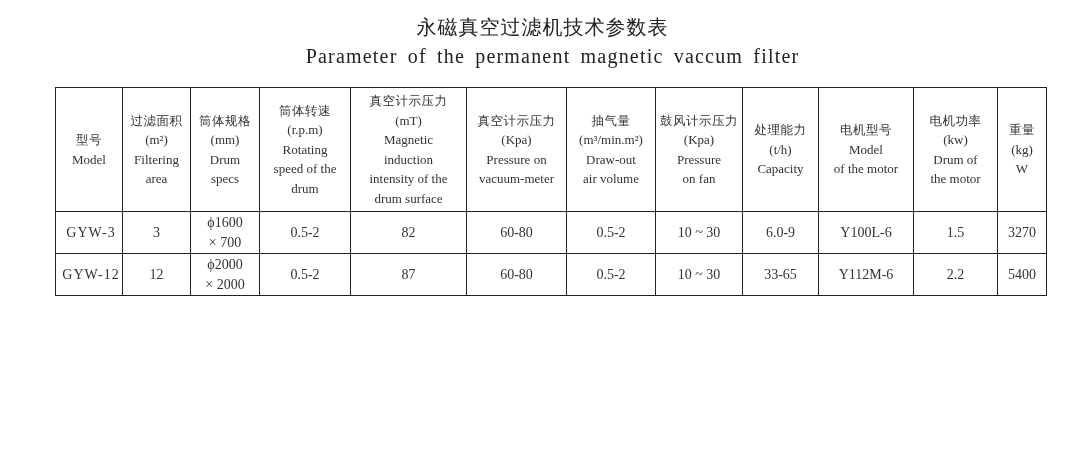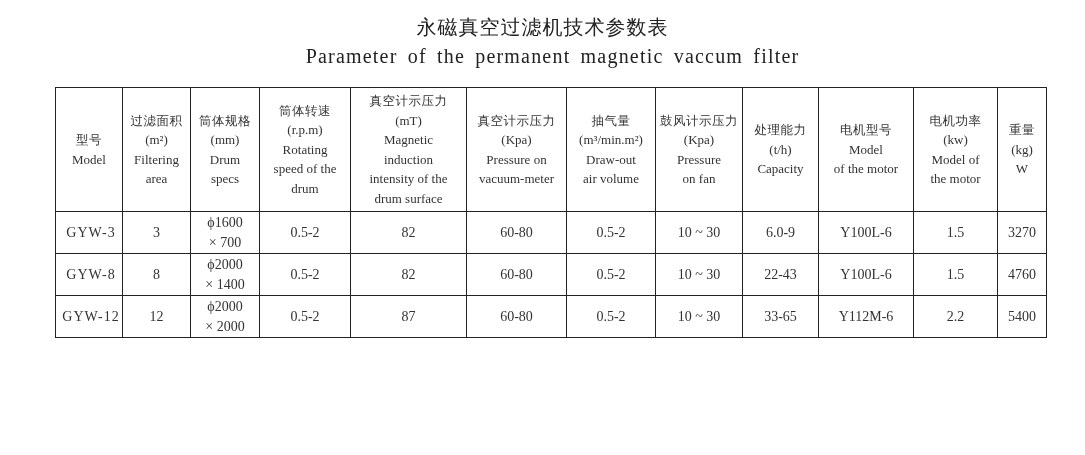--- a/index.html
+++ b/index.html
@@ -157,21 +157,21 @@
           <div>Capacity</div>
         </th>
         <th>
           <div class="cn">电机型号</div>
           <div>Model</div>
           <div>of the motor</div>
         </th>
         <th>
           <div class="cn">电机功率</div>
           <div>(kw)</div>
-          <div>Model of</div>
+          <div>Drum of</div>
           <div>the motor</div>
         </th>
         <th>
           <div class="cn">重量</div>
           <div>(kg)</div>
           <div>W</div>
         </th>
       </tr>
   </thead>
   <tbody id="table-body">
@@ -189,39 +189,20 @@
     <td>10 ~ 30</td>
     <td>6.0-9</td>
     <td>
       <span>Y100L-6</span><sub></sub><span></span>
     </td>
     <td>1.5</td>
     <td>3270</td>
   </tr>
 
 
-  <tr>
-    <td class="model-cell">GYW-8</td>
-    <td>8</td>
-    <td class="drum-cell">
-      <div>ϕ2000</div>
-      <div>× 1400</div>
-    </td>
-    <td>0.5-2</td>
-    <td>82</td>
-    <td>60-80</td>
-    <td>0.5-2</td>
-    <td>10 ~ 30</td>
-    <td>22-43</td>
-    <td>
-      <span>Y100L-6</span><sub></sub><span></span>
-    </td>
-    <td>1.5</td>
-    <td>4760</td>
-  </tr>
 
   <tr>
     <td class="model-cell">GYW-12</td>
     <td>12</td>
     <td class="drum-cell">
       <div>ϕ2000</div>
       <div>× 2000</div>
     </td>
     <td>0.5-2</td>
     <td>87</td>

